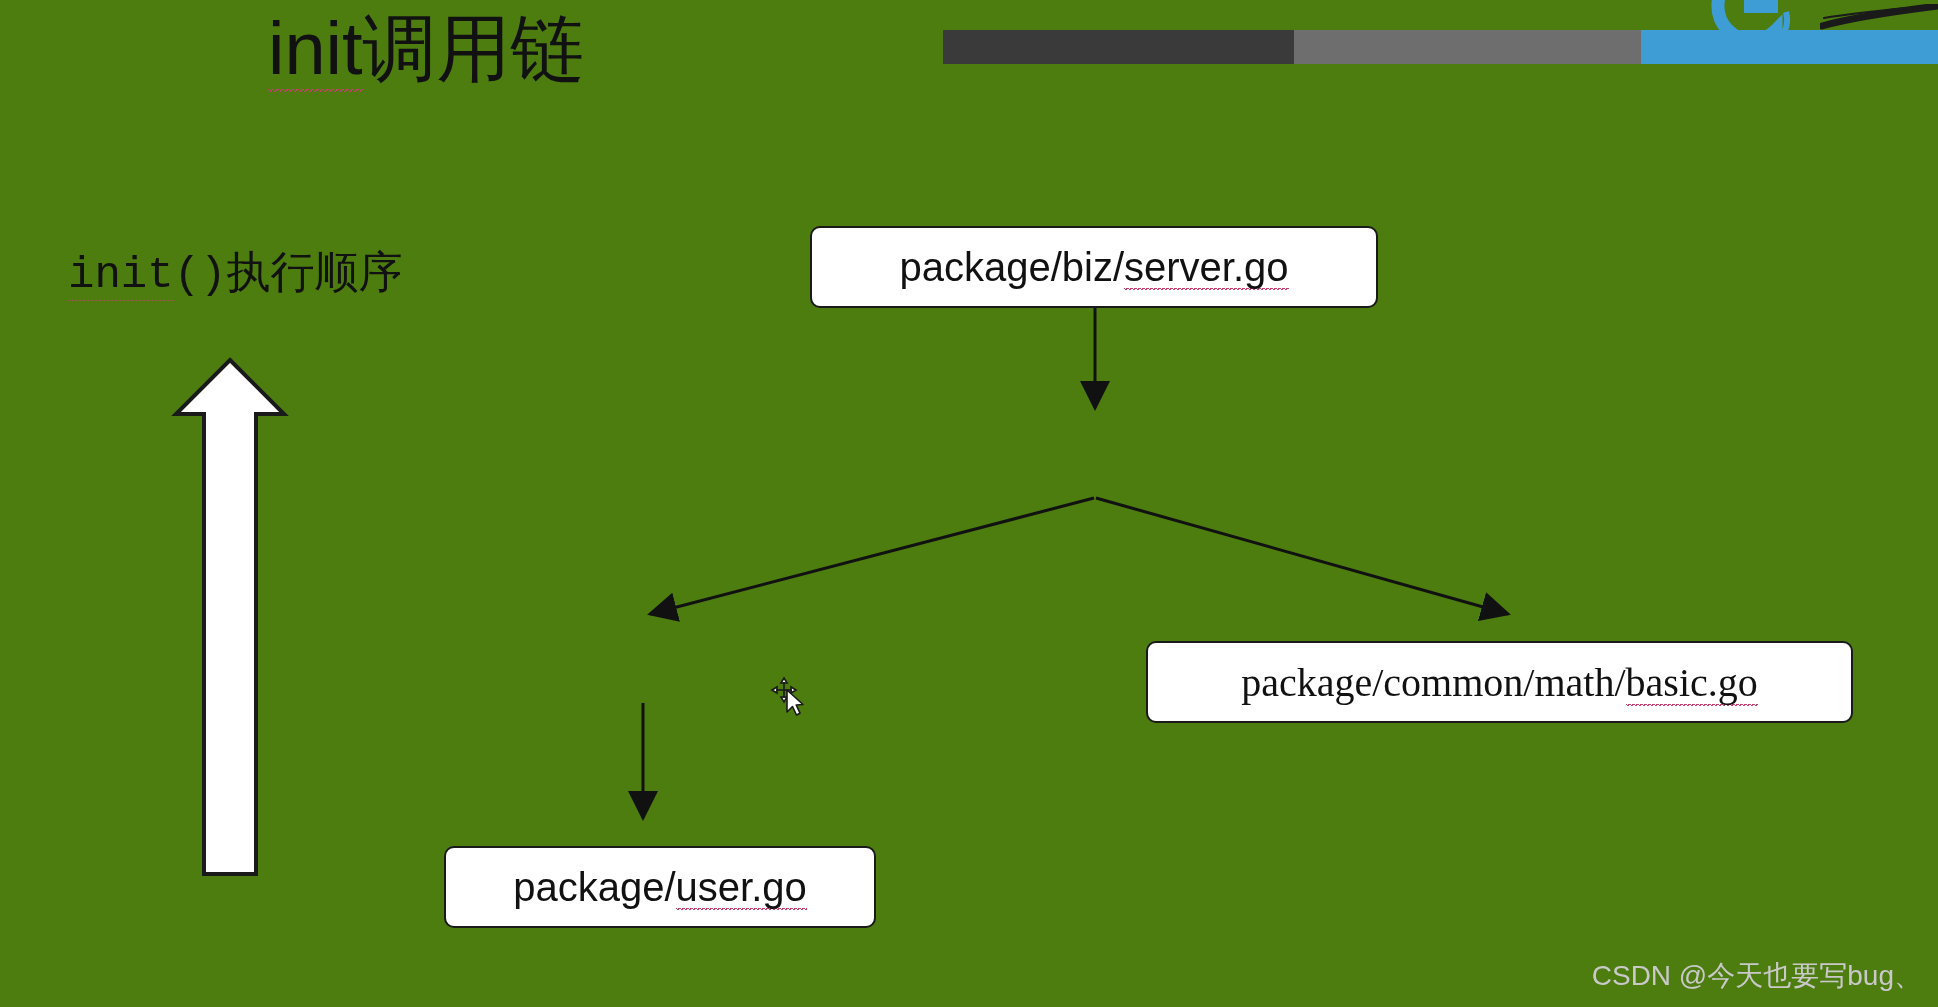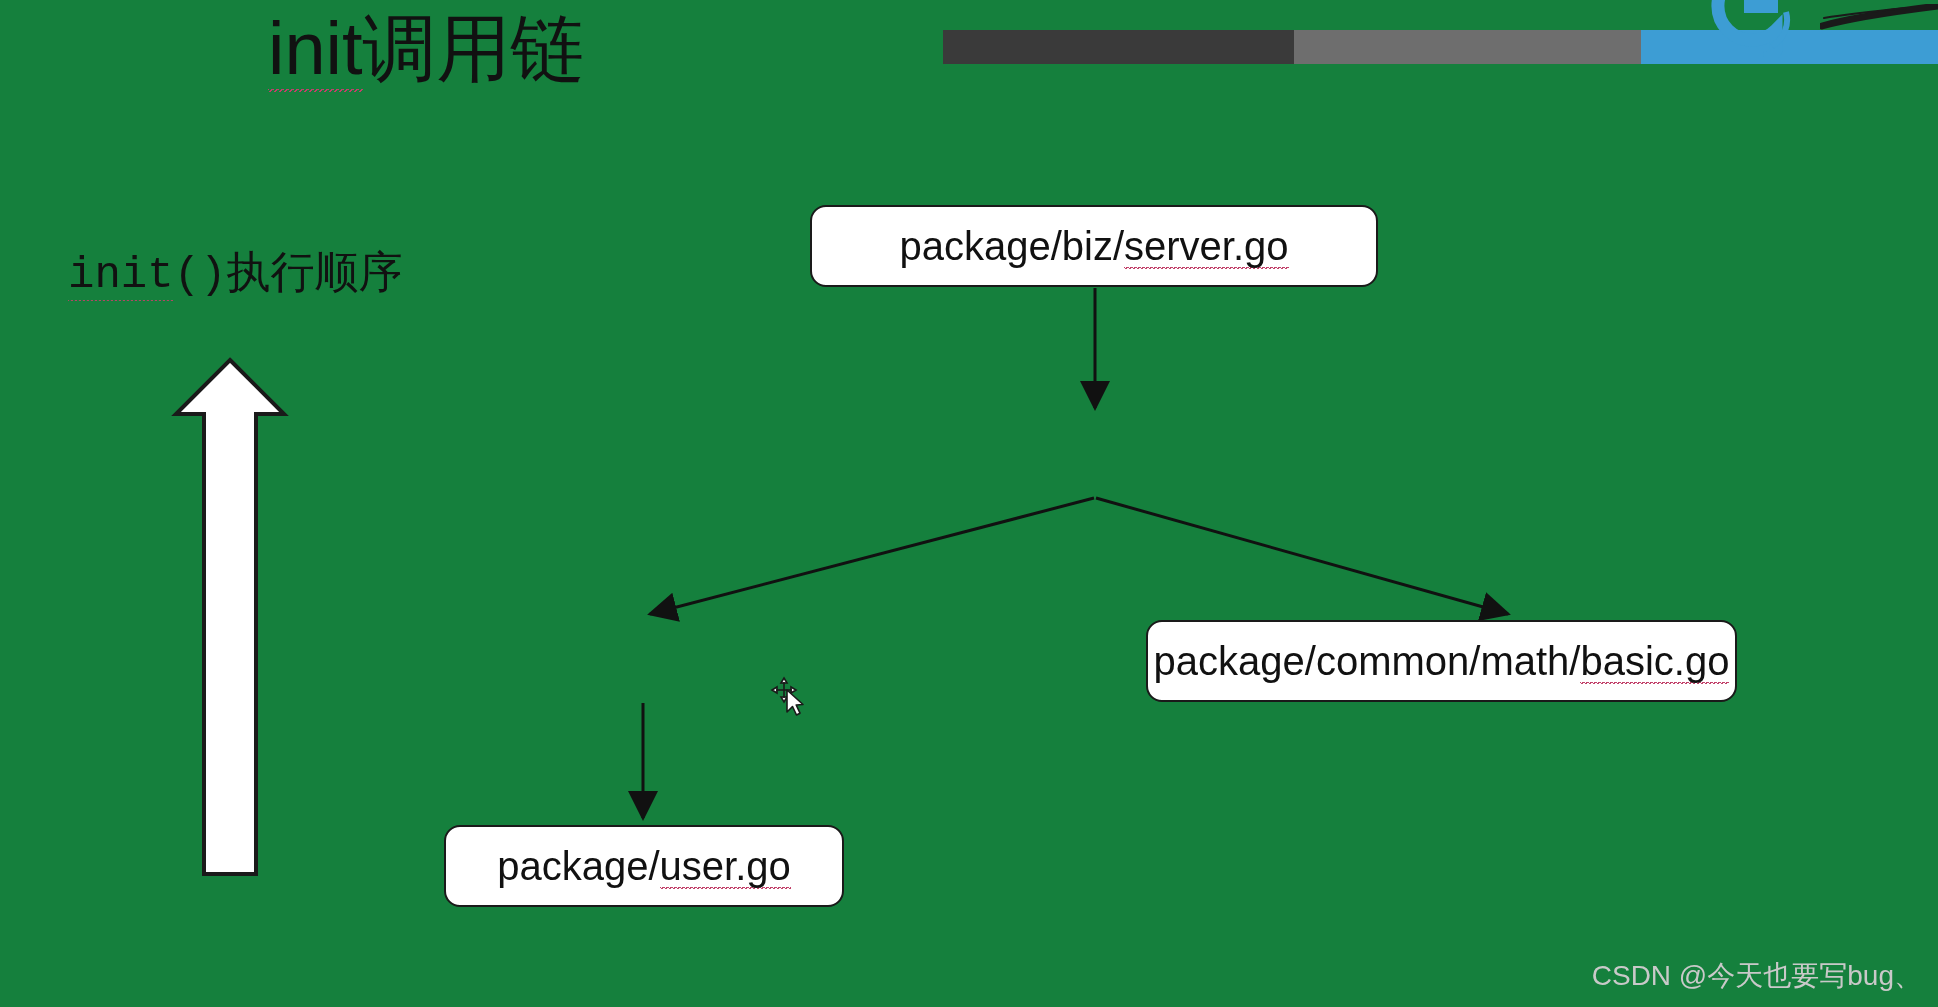--- a/index.html
+++ b/index.html
@@ -7,21 +7,21 @@
     padding: 0;
     background: #ffffff;
   }
   body {
     font-family: "Liberation Sans", "DejaVu Sans", sans-serif;
   }
   #page {
     position: relative;
     width: 1938px;
     height: 1007px;
-    background: #15803d;
+    background: #4d7c0f;
     overflow: hidden;
   }
 
   
   .slide-title {
     position: absolute;
     left: 268px;
     top: 12px;
     font-size: 74px;
     line-height: 1.0;
@@ -99,36 +99,37 @@
     top: 352px;
     width: 120px;
     height: 530px;
   }
 
   
   .node {
     position: absolute;
     box-sizing: border-box;
     border: 2.5px solid #1a1a1a;
-    border-radius: 16px;
+    border-radius: 10px;
     background: #ffffff;
     display: flex;
     align-items: center;
     justify-content: center;
     color: #111111;
     font-size: 40px;
     white-space: nowrap;
     padding: 0 22px;
+    margin-top: 21px;
   }
 
   #node-server   { left: 810px;  top: 205px; width: 568px; height: 82px; }
   #node-teacher  { left: 745px;  top: 415px; width: 700px; height: 82px; }
   #node-student  { left: 307px;  top: 620px; width: 668px; height: 82px; }
-  #node-basic    { left: 1146px; top: 620px; width: 591px; height: 82px; }
-  #node-user     { left: 444px;  top: 825px; width: 400px; height: 82px; }
+  #node-basic    { left: 1146px; top: 620px; width: 707px; height: 82px; font-family: Liberation Serif, serif; }
+  #node-user     { left: 444px;  top: 825px; width: 432px; height: 82px; }
 
   
   .edges {
     position: absolute;
     left: 0; top: 0;
     width: 1938px;
     height: 1007px;
     pointer-events: none;
   }
 

